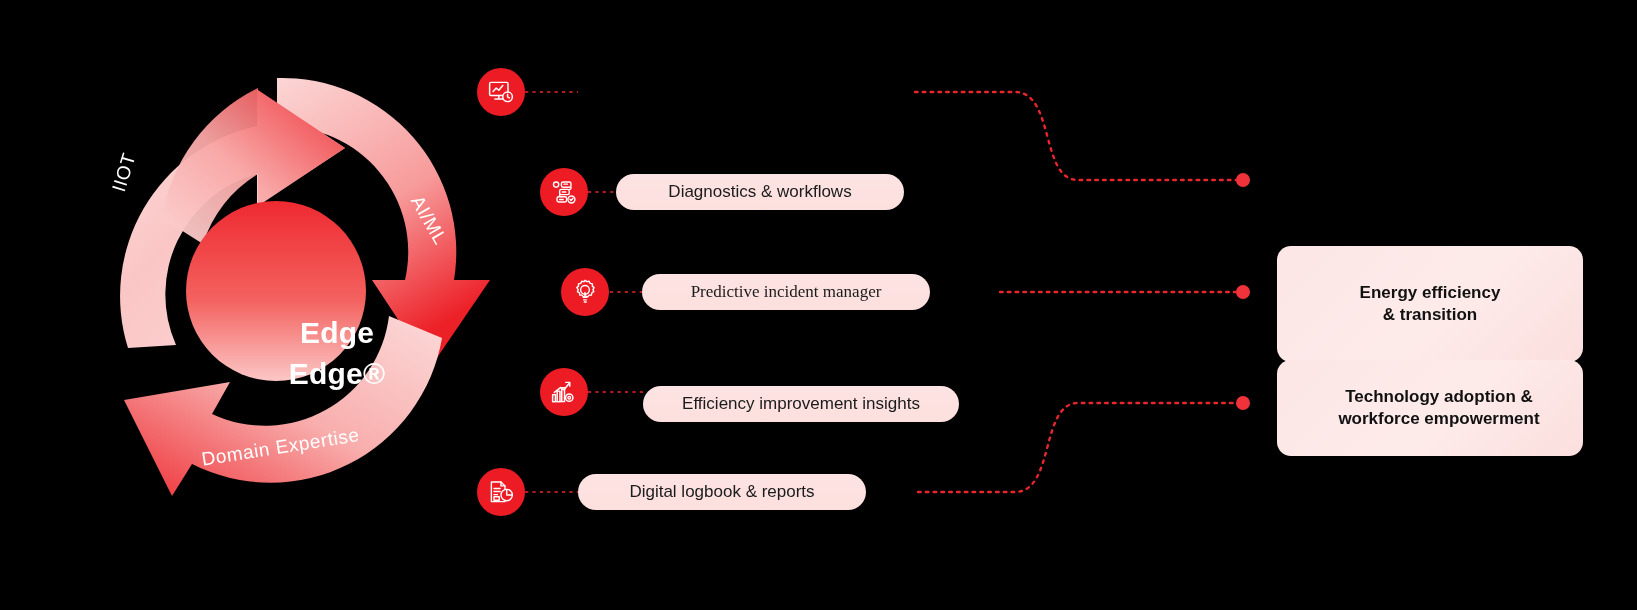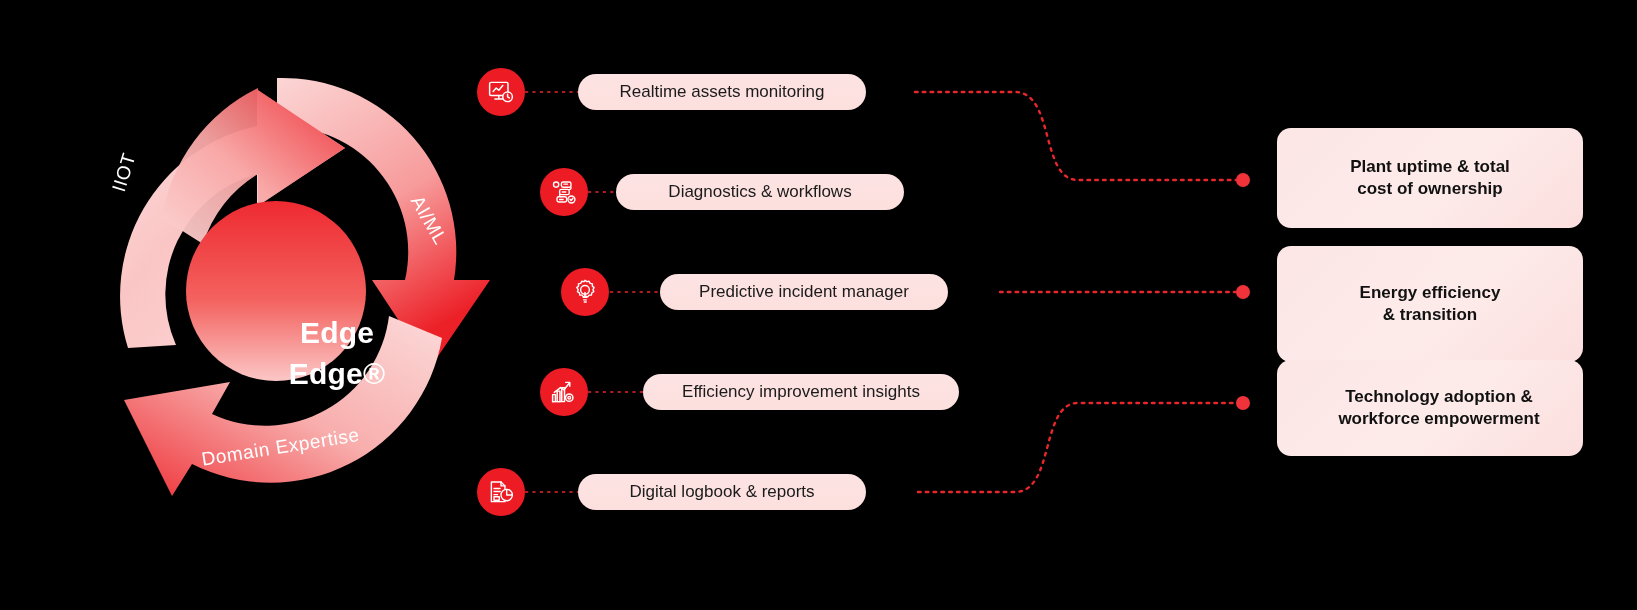--- a/index.html
+++ b/index.html
@@ -256,36 +256,29 @@
     <svg viewBox="0 0 32 32" fill="none" stroke="#ffffff" stroke-width="1.6" stroke-linecap="round" stroke-linejoin="round">
       <path d="M5 4.5h11l4.5 4.5v18H5z"></path>
       <path d="M16 4.5V9h4.5"></path>
       <path d="M8 12h7M8 15.5h7M8 19h4"></path>
       <rect x="8" y="21.5" width="6" height="4"></rect>
       <circle cx="22.5" cy="19.5" r="6.5" fill="#ED1C24"></circle>
       <path d="M22.5 13v6.5h6.5"></path>
     </svg>
   </div>
 
-  <div class="pill" style="left:578px; top:74px; width:288px;">Realtime assets monitoring</div>
 
   <div class="pill" style="left:616px; top:174px; width:288px;">Diagnostics &amp; workflows</div>
 
-  <div class="pill" style="left:660px; top:274px; width:288px;">Predictive incident manager</div>
-
-  <div class="pill" style="left:643px; top:374px; width:316px;">Efficiency improvement insights</div>
+  <div class="pill" style="left:642px; top:274px; width:288px;font-family:Liberation Serif, serif;">Predictive incident manager</div>
+
+  <div class="pill" style="left:643px; top:386px; width:316px;">Efficiency improvement insights</div>
 
   <div class="pill" style="left:578px; top:474px; width:288px;">Digital logbook &amp; reports</div>
 
-  <div class="outcome" style="left:1277px; top:128px; width:306px; height:100px;">
-    <div>
-      <div>Plant uptime &amp; total</div>
-      <div>cost of ownership</div>
-    </div>
-  </div>
 
   <div class="outcome" style="left:1277px; top:246px; width:306px; height:116px;">
     <div>
       <div>Energy efficiency</div>
       <div>&amp; transition</div>
     </div>
   </div>
 
   <div class="outcome" style="left:1277px; top:360px; width:306px; height:96px;padding-left:34px;">
     <div>

